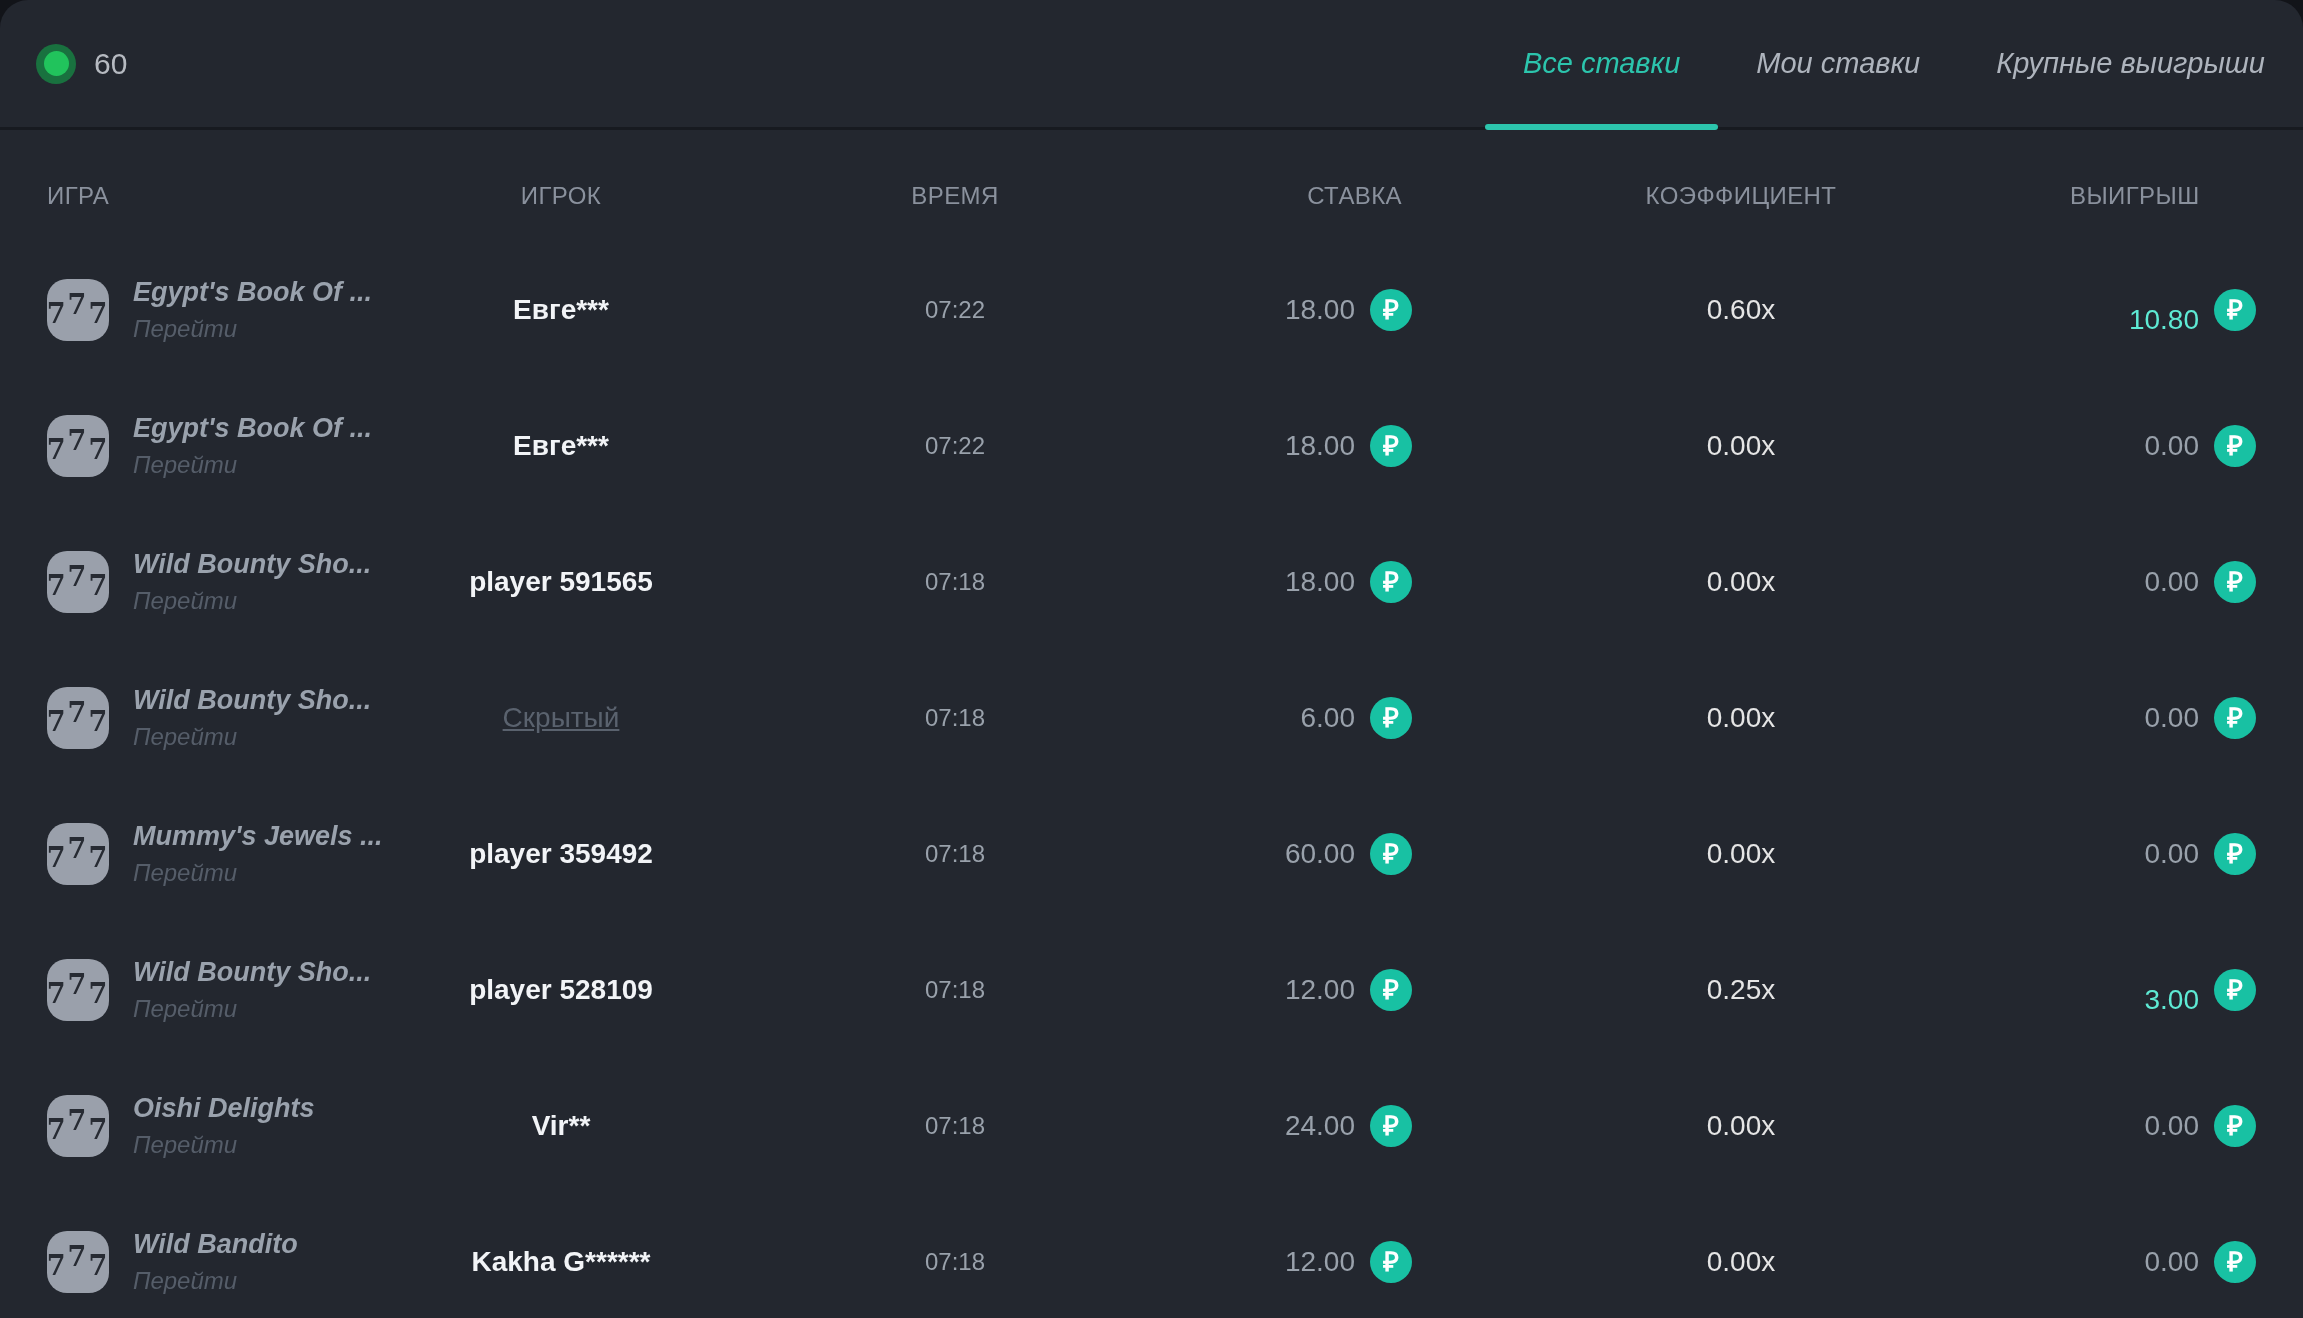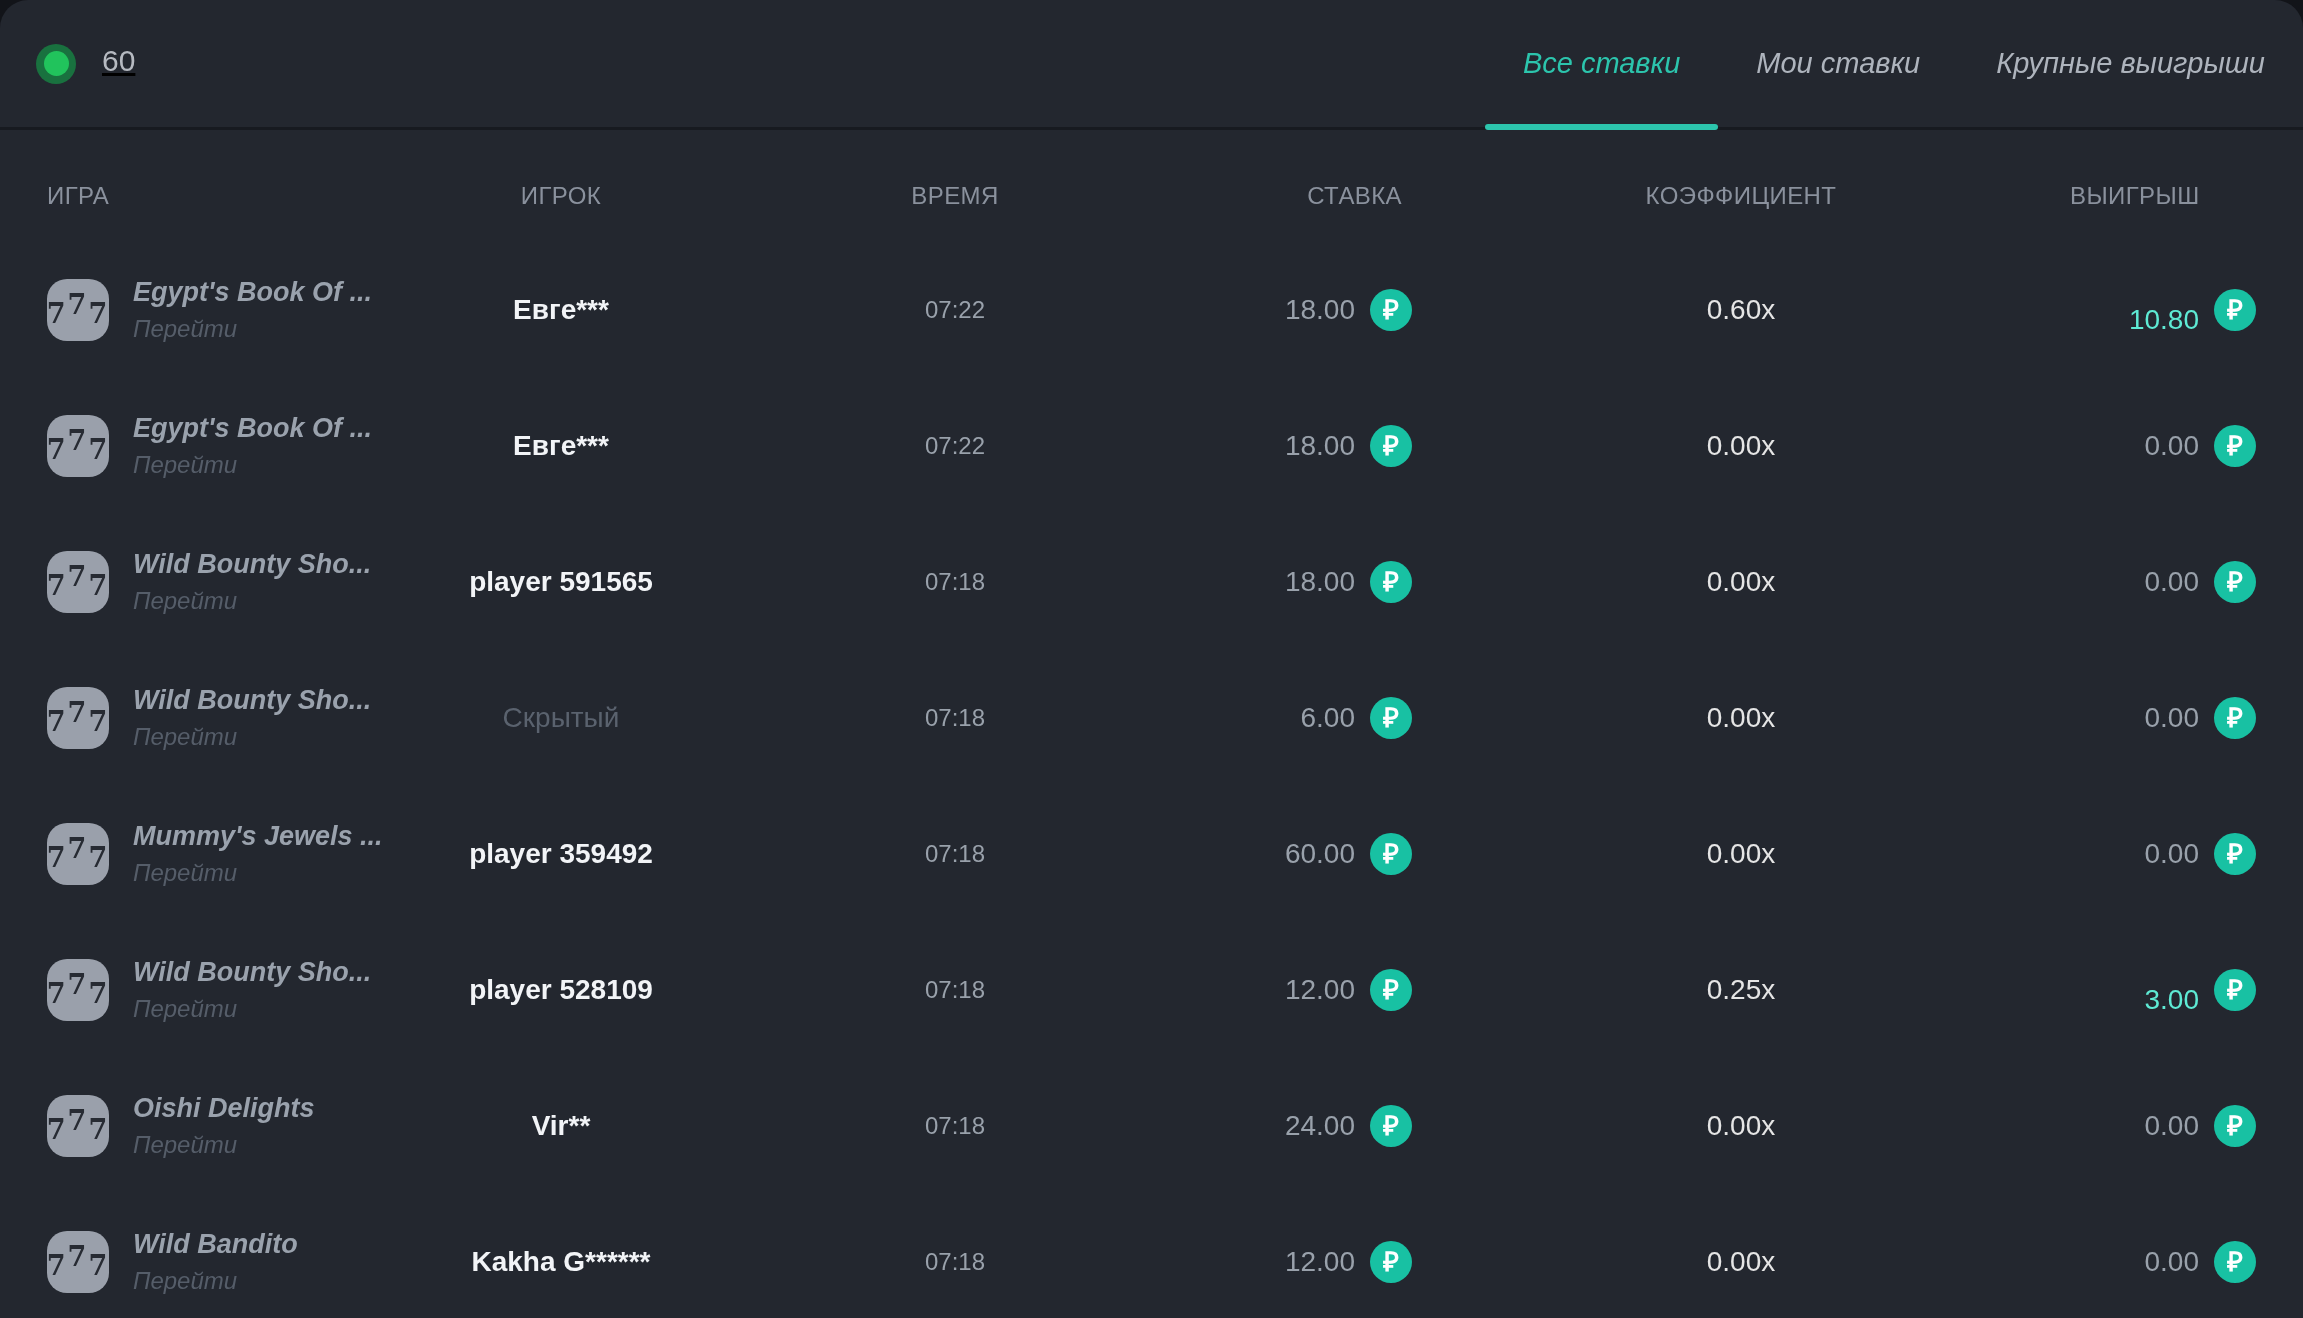--- a/index.html
+++ b/index.html
@@ -14,21 +14,21 @@
   }
 
   
   .topbar {
     height:130px;
     display:flex; align-items:center;
     padding-left:36px;
     border-bottom:3px solid #171a20;
     box-sizing:border-box;
   }
-  .live { display:flex; align-items:flex-start; gap:26px;text-decoration:underline; }
+  .live { display:flex; align-items:center; gap:18px; }
   .dot-outer {
     width:40px; height:40px; border-radius:50%;
     background:#19713f;
     display:flex; align-items:center; justify-content:center;
   }
   .dot-inner { width:25px; height:25px; border-radius:50%; background:#21c35c; }
   .live-count { color:#b6bac1; font-size:30px; }
 
   .tabs { margin-left:auto; display:flex; height:100%; }
   .tab {
@@ -77,21 +77,21 @@
 
   .game-text { display:flex; flex-direction:column; min-width:0;font-style:italic; }
   .game-name {
     color:#9aa2ad; font-size:27px; font-weight:700;
     margin-bottom:7px; white-space:nowrap; cursor:pointer;
   }
   .game-go { color:#555d69; font-size:24px; cursor:pointer; }
 
   .player-cell { text-align:center; }
   .player-name { color:#f2f4f7; font-size:28px; font-weight:700; }
-  .player-name.muted { color:#5a626e; font-weight:400; }
+  .player-name.muted { color:#5a626e; font-weight:400;text-decoration:underline; }
 
   .time-cell { text-align:center; color:#99a1ab; font-size:24px; }
 
   .bet-cell, .win-cell {
     display:flex; justify-content:flex-end; align-items:center; gap:15px;
   }
   .num { color:#99a1ab; font-size:28px; }
   .num.green { color:#5eead4;margin-top:19px; }
 
   .badge {

